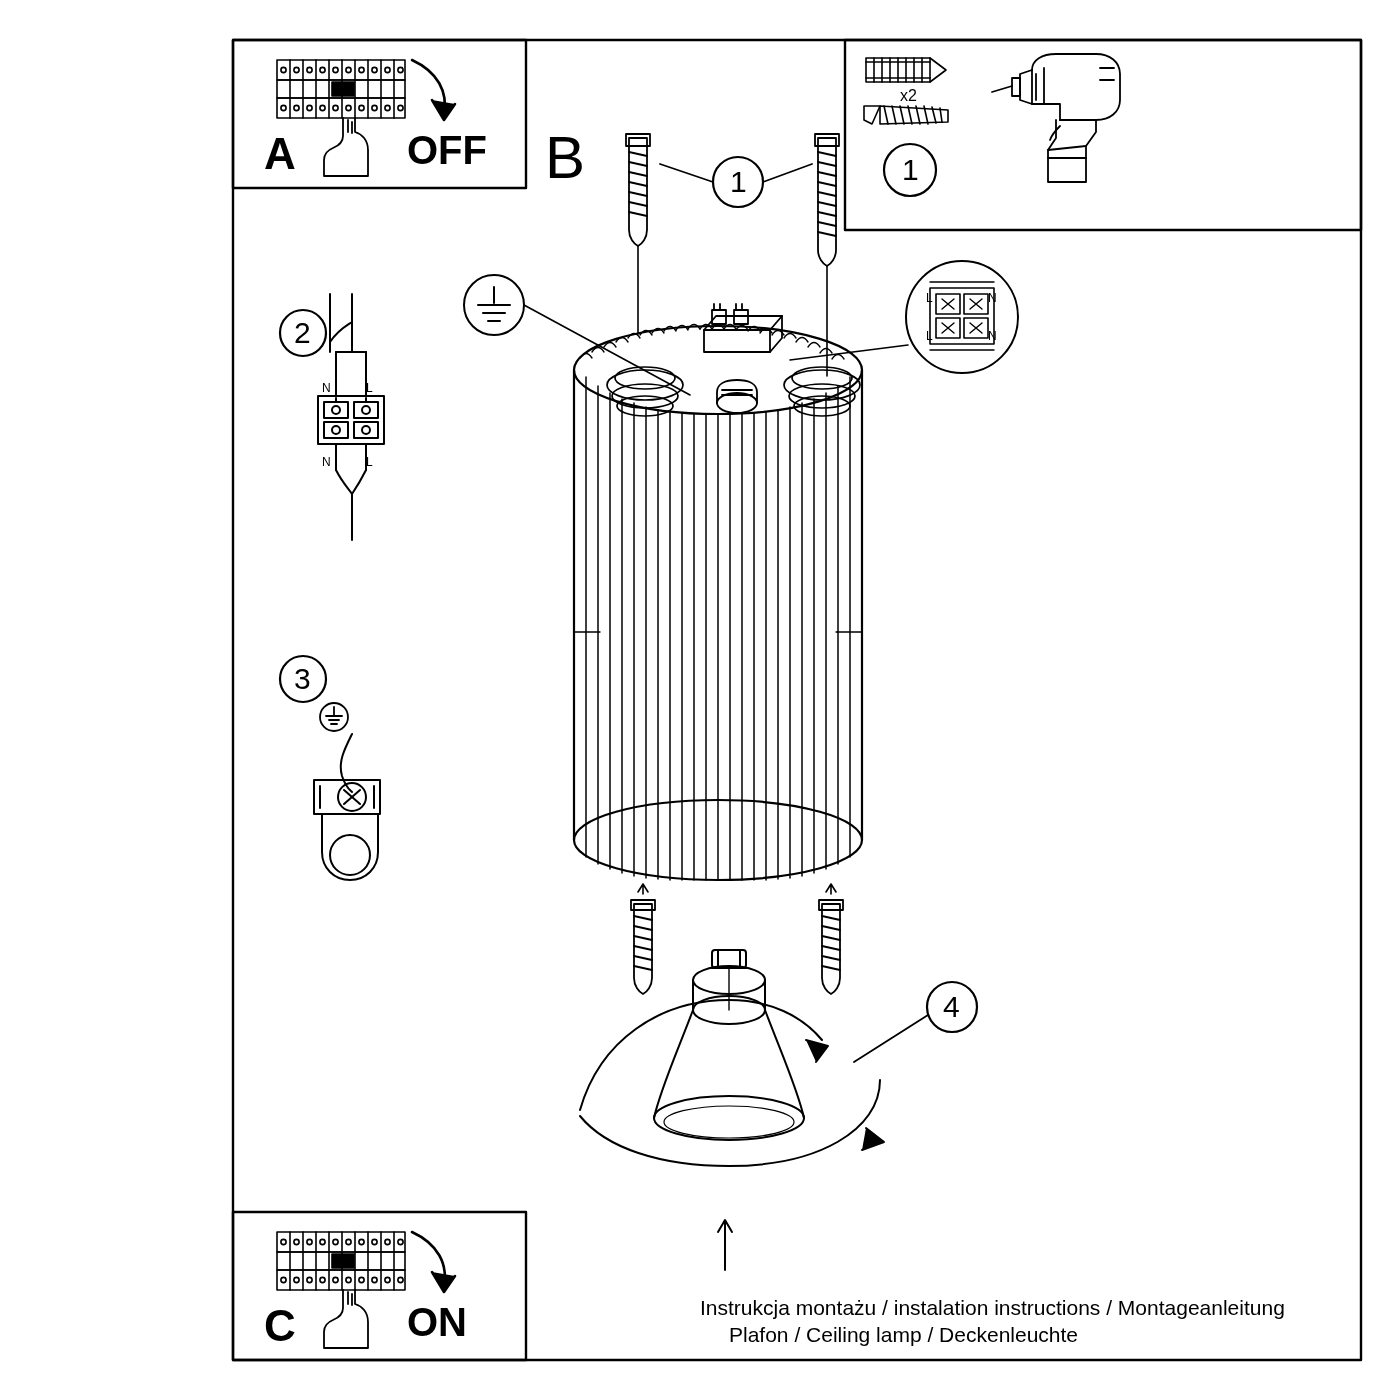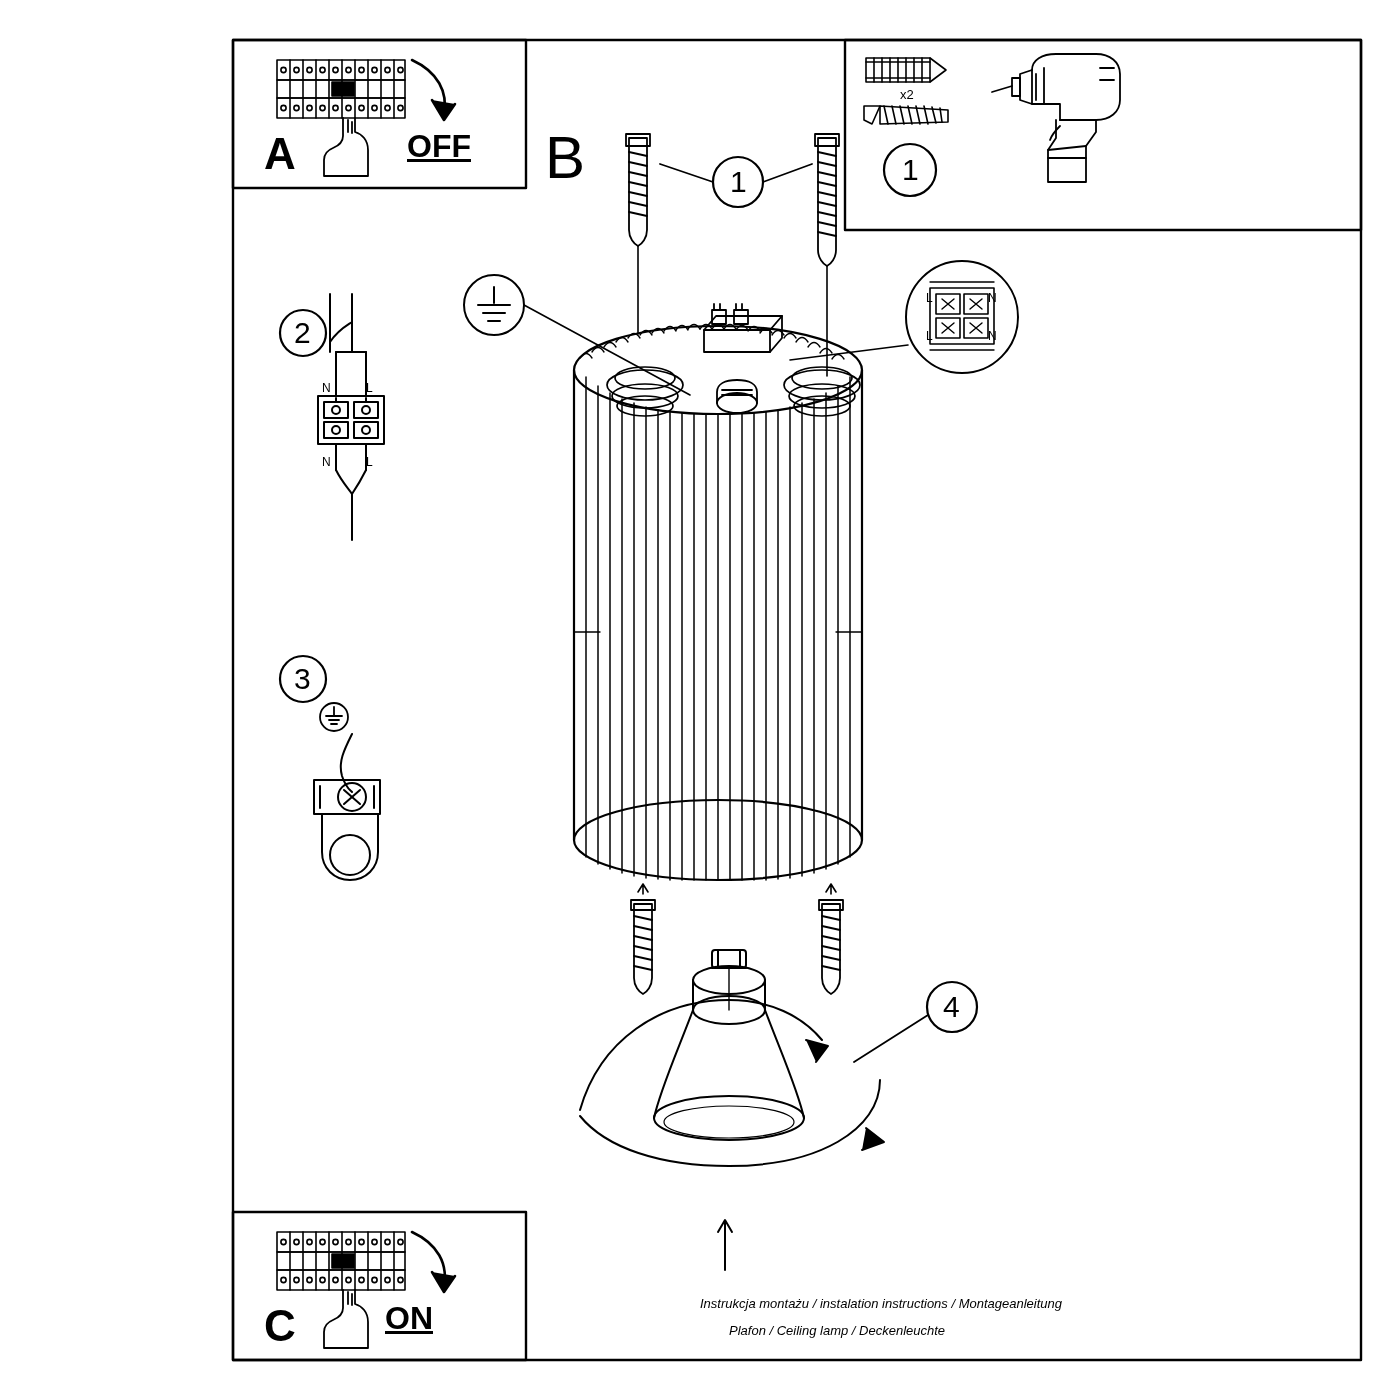--- a/index.html
+++ b/index.html
@@ -32,34 +32,32 @@
   }
   .step-letter {
     font-size: 44px;
     font-weight: 700;
   }
   .big-letter {
     font-size: 60px;
     font-weight: 400;
   }
   .onoff {
-    font-size: 32px;
+    font-size: 40px;
     font-weight: 700;
-    text-decoration: underline;
   }
   .bubble-num {
     font-size: 30px;
     font-weight: 400;
   }
   .tiny {
-    font-size: 13px;
+    font-size: 16px;
   }
   .cap {
-    font-size: 13px;
-    font-style: italic;
+    font-size: 21px;
   }
   .nl-label {
     font-size: 12px;
   }
 </style>
 </head>
 <body>
 
 <div id="sheet">
 
@@ -429,21 +427,21 @@
 
     </g>
   </svg>
 
   <div class="txt step-letter" style="left:264px; top:132px;">A</div>
   <div class="txt onoff" style="left:407px; top:130px;">OFF</div>
 
   <div class="txt big-letter" style="left:545px; top:128px;">B</div>
 
   <div class="txt step-letter" style="left:264px; top:1304px;">C</div>
-  <div class="txt onoff" style="left:385px; top:1302px;">ON</div>
+  <div class="txt onoff" style="left:407px; top:1302px;">ON</div>
 
   <div class="txt bubble-num" style="left:730px; top:167px;">1</div>
   <div class="txt bubble-num" style="left:902px; top:155px;">1</div>
   <div class="txt bubble-num" style="left:294px; top:318px;">2</div>
   <div class="txt bubble-num" style="left:294px; top:664px;">3</div>
   <div class="txt bubble-num" style="left:943px; top:992px;">4</div>
 
   <div class="txt tiny" style="left:900px; top:88px;">x2</div>
 
   <div class="txt nl-label" style="left:322px; top:382px;">N</div>

